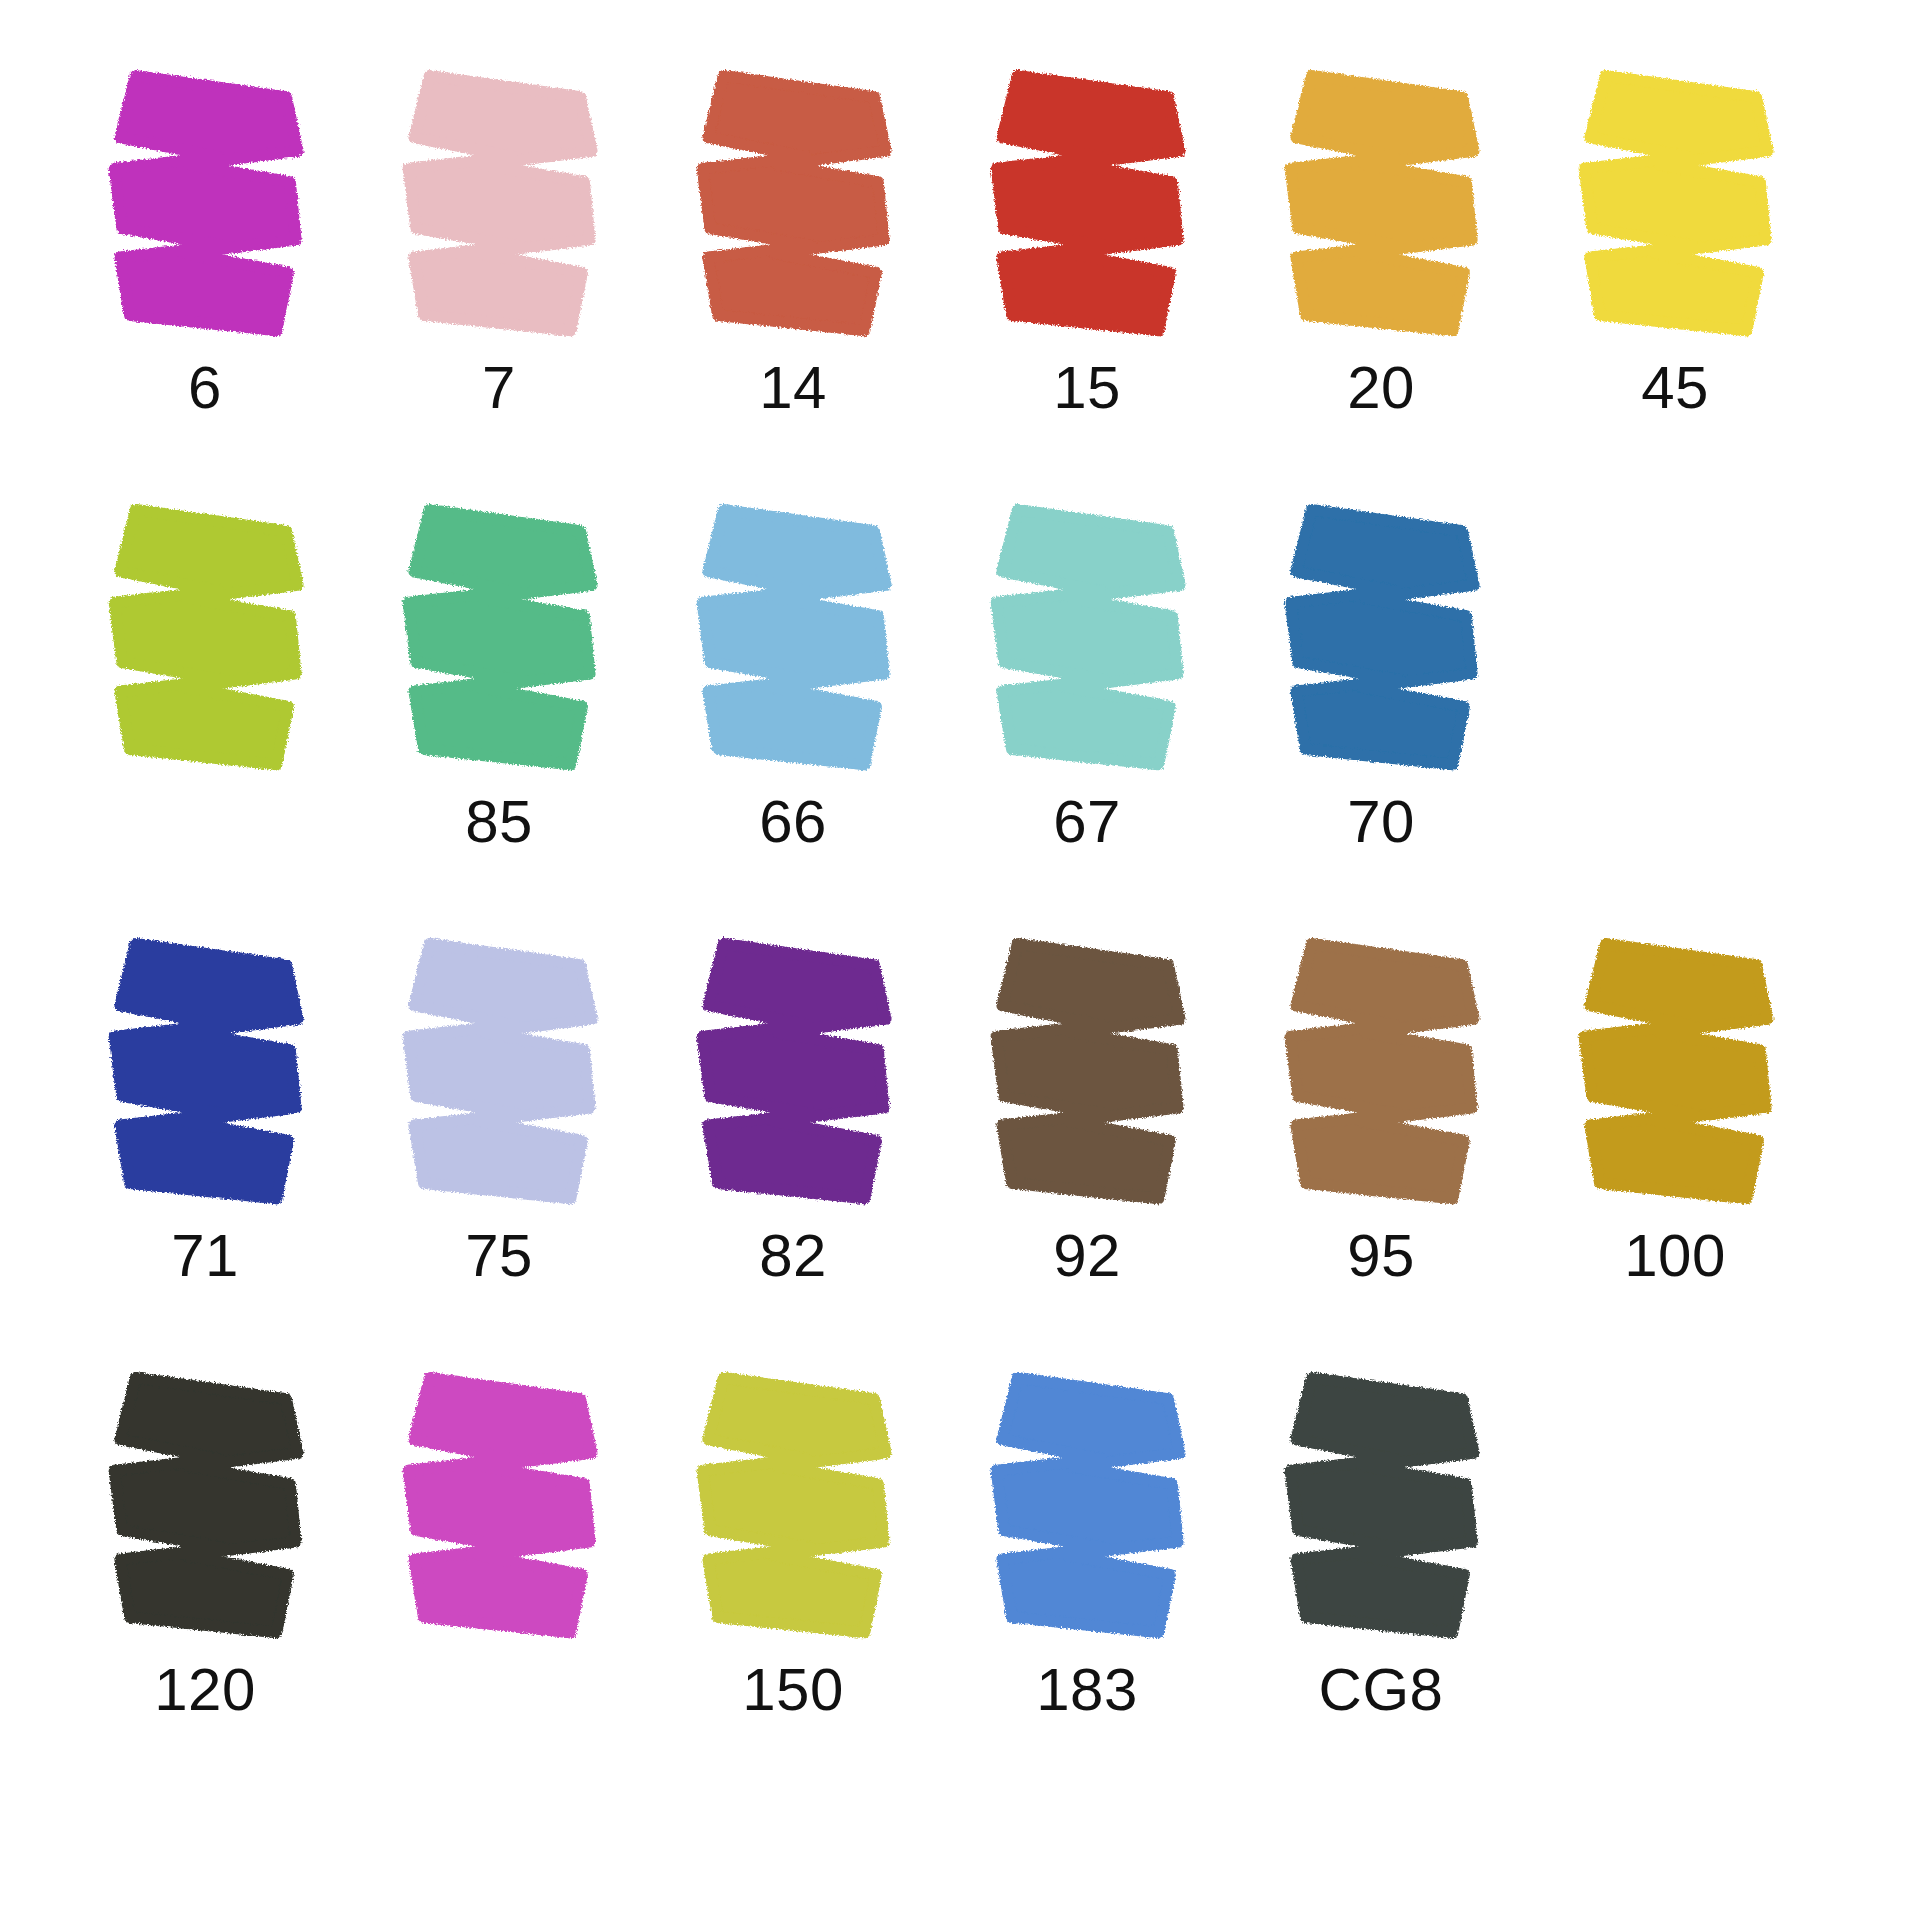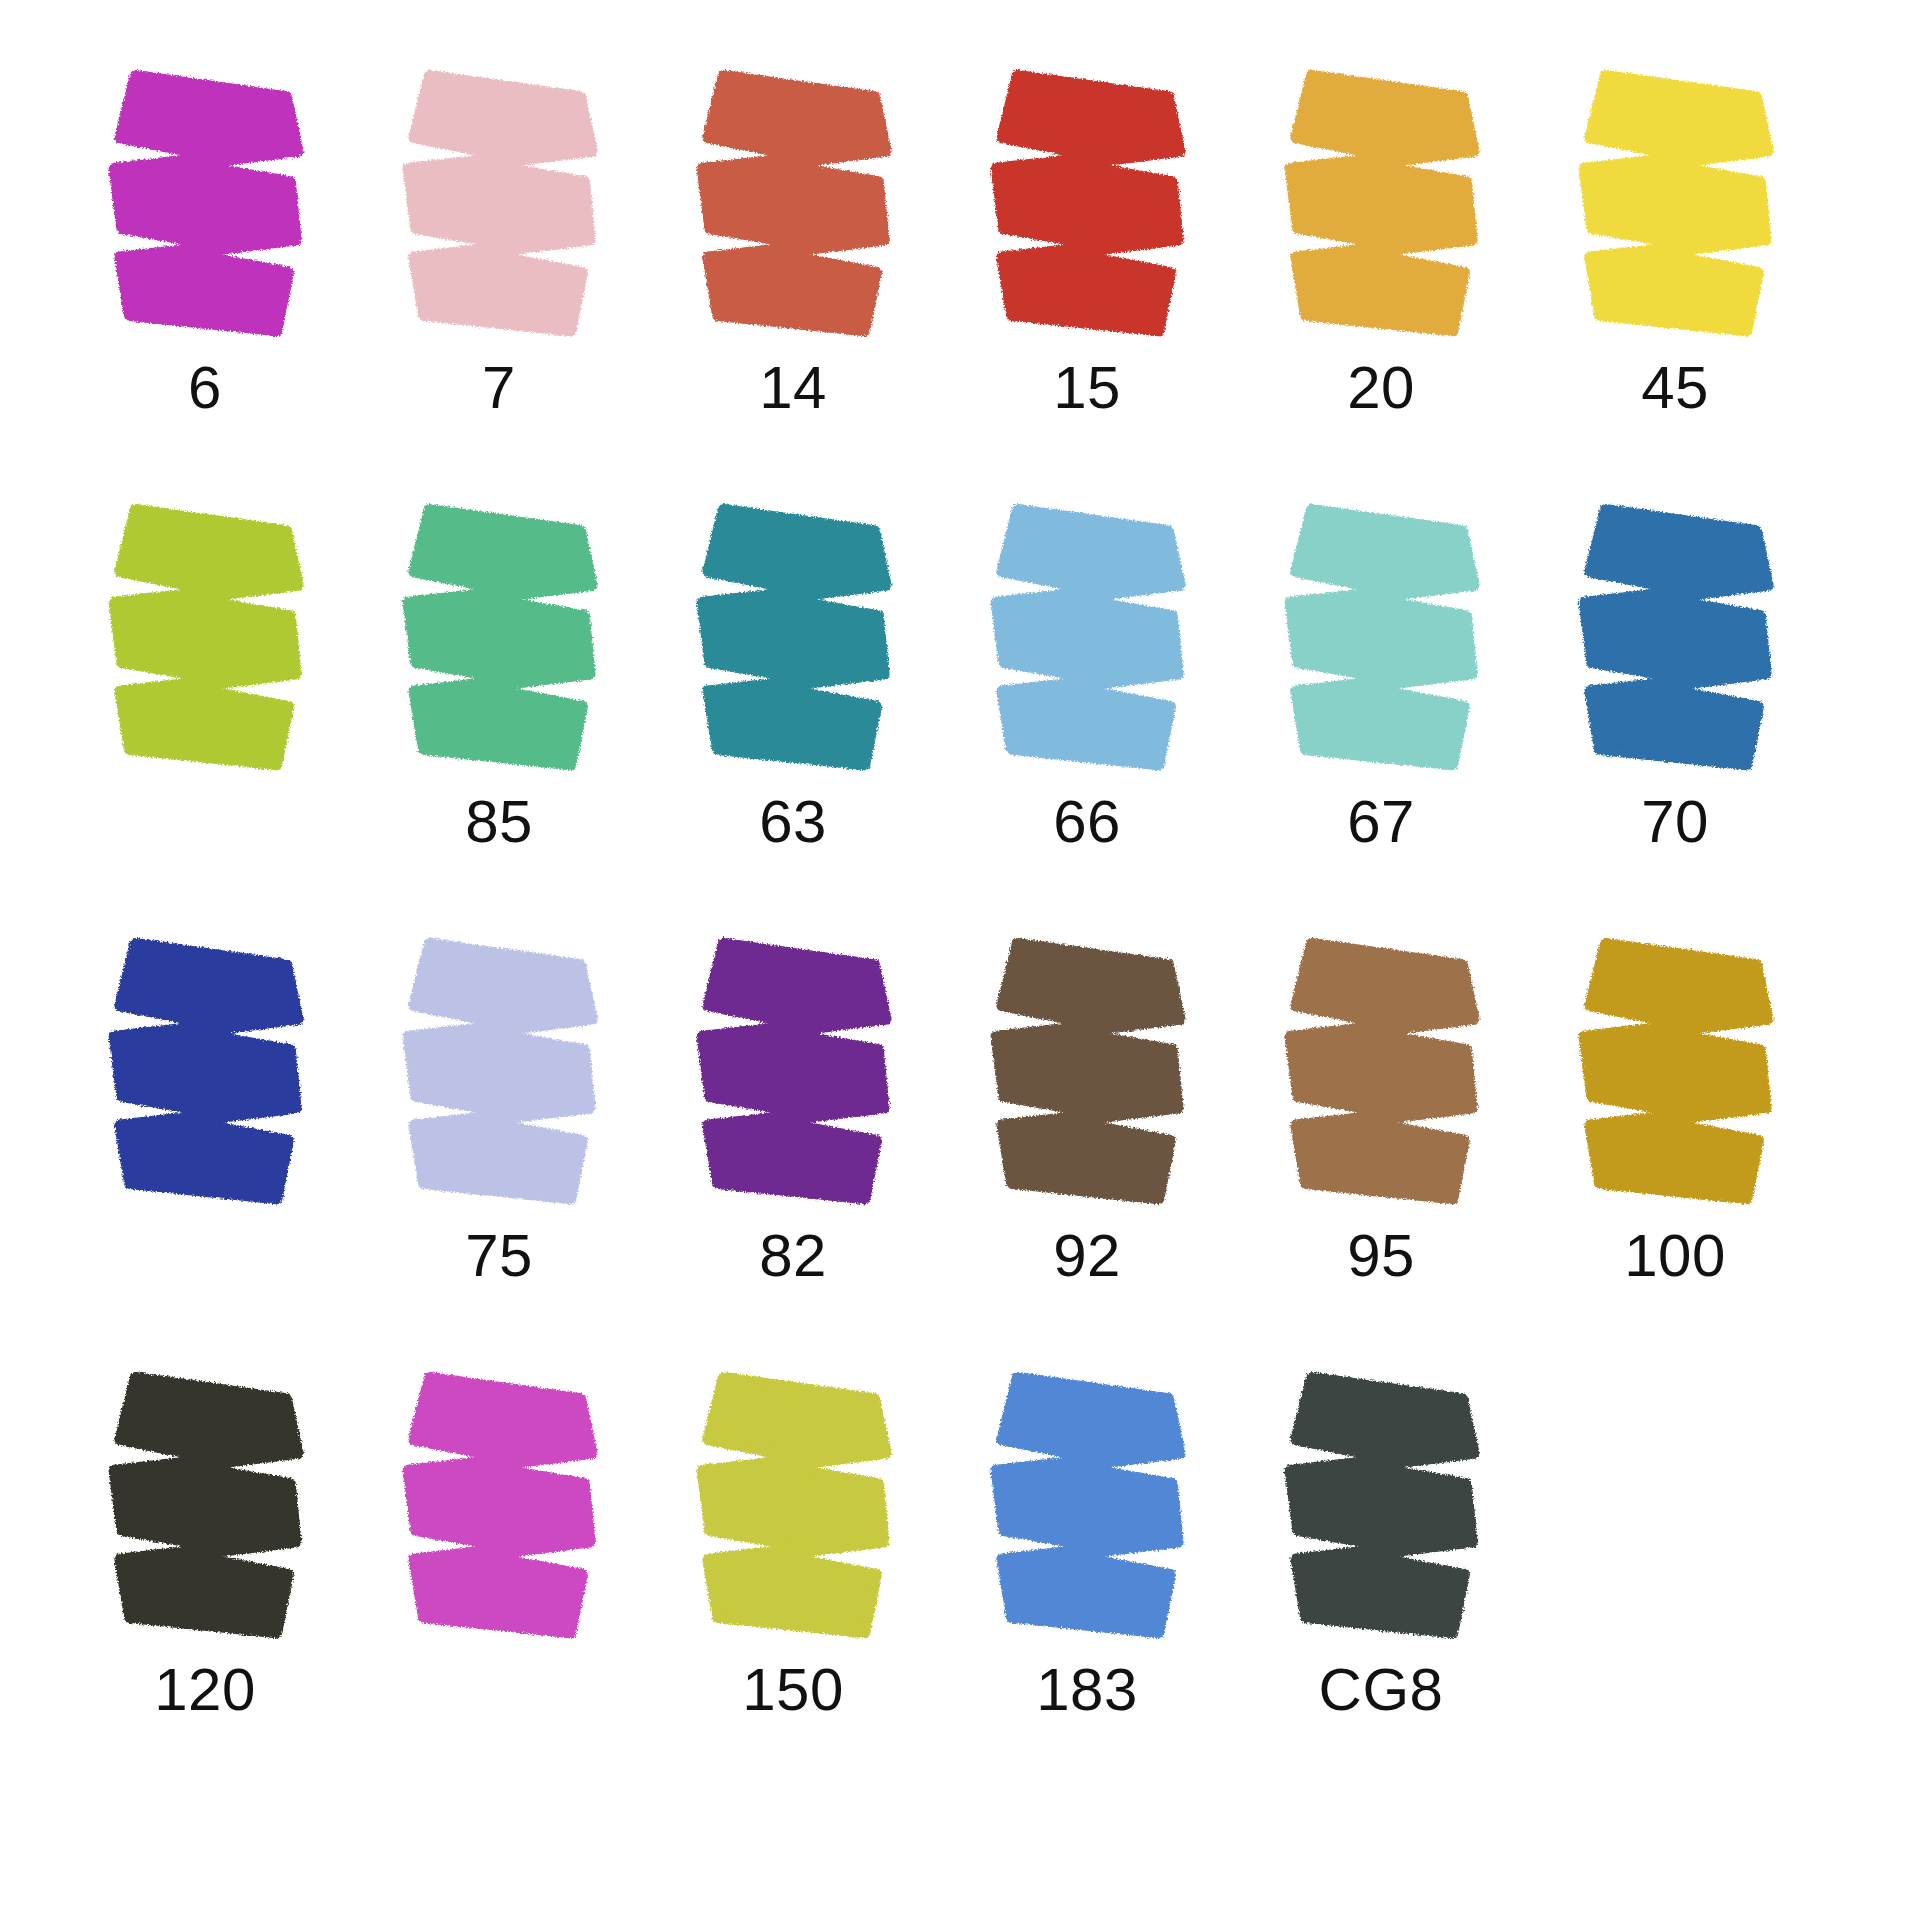--- a/index.html
+++ b/index.html
@@ -186,34 +186,20 @@
             </defs>
             <path d="M 40 8 L 196 30 L 208 86 L 96 100 L 200 118 L 206 178 L 92 192 L 198 212 L 186 272 L 34 256 L 24 196 L 130 184 L 26 166 L 18 104 L 126 92 L 24 72 Z" fill="#55BB88" stroke="#55BB88" stroke-width="12" stroke-linejoin="round" stroke-linecap="round" filter="url(#inkfilter7)"></path>
           </svg>
         </div>
         <div class="swatch-label">85</div>
       </div>
       <div class="swatch-cell">
         <div class="stroke-wrap">
           <svg viewBox="0 0 230 290">
             <defs>
-              <filter id="inkfilter8" x="-15%" y="-15%" width="130%" height="130%">
-                <feTurbulence type="fractalNoise" baseFrequency="0.55" numOctaves="3" seed="31" result="noise"></feTurbulence>
-                <feDisplacementMap in="SourceGraphic" in2="noise" scale="5" xChannelSelector="R" yChannelSelector="G"></feDisplacementMap>
-              </filter>
-            </defs>
-            <path d="M 40 8 L 196 30 L 208 86 L 96 100 L 200 118 L 206 178 L 92 192 L 198 212 L 186 272 L 34 256 L 24 196 L 130 184 L 26 166 L 18 104 L 126 92 L 24 72 Z" fill="#2A8A97" stroke="#2A8A97" stroke-width="12" stroke-linejoin="round" stroke-linecap="round" filter="url(#inkfilter8)"></path>
-          </svg>
-        </div>
-        <div class="swatch-label">63</div>
-      </div>
-      <div class="swatch-cell">
-        <div class="stroke-wrap">
-          <svg viewBox="0 0 230 290">
-            <defs>
               <filter id="inkfilter9" x="-15%" y="-15%" width="130%" height="130%">
                 <feTurbulence type="fractalNoise" baseFrequency="0.55" numOctaves="3" seed="34" result="noise"></feTurbulence>
                 <feDisplacementMap in="SourceGraphic" in2="noise" scale="5" xChannelSelector="R" yChannelSelector="G"></feDisplacementMap>
               </filter>
             </defs>
             <path d="M 40 8 L 196 30 L 208 86 L 96 100 L 200 118 L 206 178 L 92 192 L 198 212 L 186 272 L 34 256 L 24 196 L 130 184 L 26 166 L 18 104 L 126 92 L 24 72 Z" fill="#80BBDE" stroke="#80BBDE" stroke-width="12" stroke-linejoin="round" stroke-linecap="round" filter="url(#inkfilter9)"></path>
           </svg>
         </div>
         <div class="swatch-label">66</div>
       </div>
@@ -252,20 +238,21 @@
           <svg viewBox="0 0 230 290">
             <defs>
               <filter id="inkfilter12" x="-15%" y="-15%" width="130%" height="130%">
                 <feTurbulence type="fractalNoise" baseFrequency="0.55" numOctaves="3" seed="43" result="noise"></feTurbulence>
                 <feDisplacementMap in="SourceGraphic" in2="noise" scale="5" xChannelSelector="R" yChannelSelector="G"></feDisplacementMap>
               </filter>
             </defs>
             <path d="M 40 8 L 196 30 L 208 86 L 96 100 L 200 118 L 206 178 L 92 192 L 198 212 L 186 272 L 34 256 L 24 196 L 130 184 L 26 166 L 18 104 L 126 92 L 24 72 Z" fill="#2B3D9F" stroke="#2B3D9F" stroke-width="12" stroke-linejoin="round" stroke-linecap="round" filter="url(#inkfilter12)"></path>
           </svg>
         </div>
+        <div class="swatch-label">71</div>
       </div>
       <div class="swatch-cell">
         <div class="stroke-wrap">
           <svg viewBox="0 0 230 290">
             <defs>
               <filter id="inkfilter13" x="-15%" y="-15%" width="130%" height="130%">
                 <feTurbulence type="fractalNoise" baseFrequency="0.55" numOctaves="3" seed="46" result="noise"></feTurbulence>
                 <feDisplacementMap in="SourceGraphic" in2="noise" scale="5" xChannelSelector="R" yChannelSelector="G"></feDisplacementMap>
               </filter>
             </defs>

